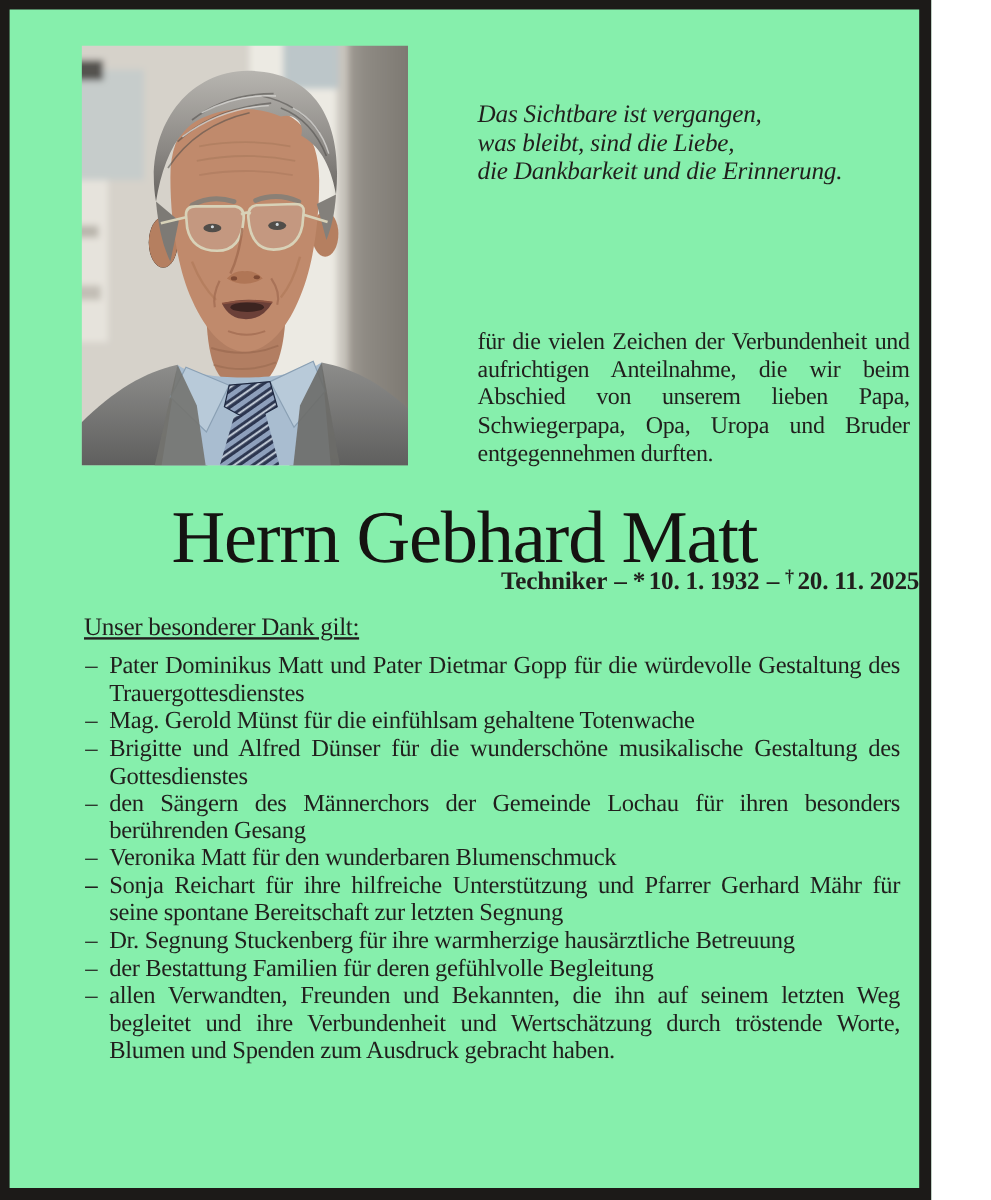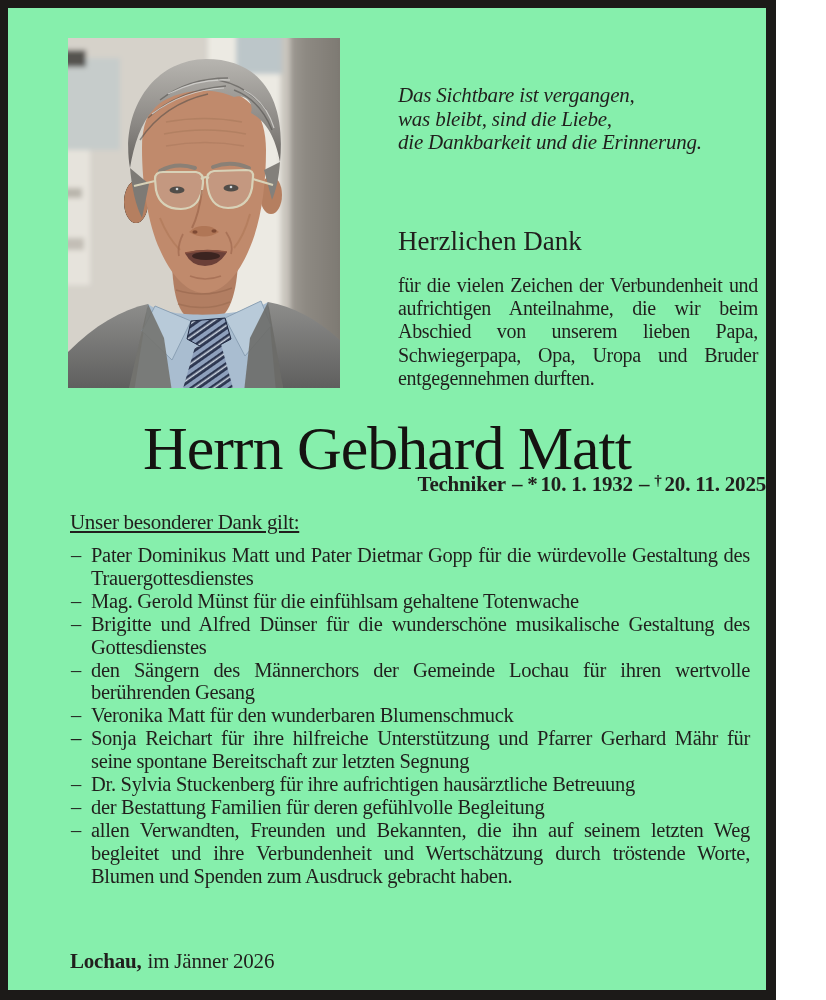--- a/index.html
+++ b/index.html
@@ -166,38 +166,36 @@
       <path d="M117,215 Q137,211 159,214" stroke="#8a5240" stroke-width="1.4" fill="none"></path>
 
       <path d="M122,238 Q137,244 153,238" stroke="#a06a50" stroke-width="1.6" fill="none" opacity="0.7"></path>
     </svg>
   </div>
 
   <div class="quote">Das Sichtbare ist vergangen,
 was bleibt, sind die Liebe,
 die Dankbarkeit und die Erinnerung.</div>
 
-  <div class="dank-title">Herzlichen Dank</div>
   <div class="dank-text">für die vielen Zeichen der Verbunden­heit und aufrichtigen Anteilnahme, die wir beim Abschied von unserem lieben Papa, Schwiegerpapa, Opa, Uropa und Bruder entgegennehmen durften.</div>
 
   <div class="name">Herrn Gebhard Matt</div>
   <div class="subtitle"><span>Techniker</span><span class="sep">–</span><span class="sym-star">*</span><span>10. 1. 1932</span><span class="sep">–</span><span class="sym-dagger">†</span><span>20. 11. 2025</span></div>
 
   <div class="main">
     <div class="intro">Unser besonderer Dank gilt:</div>
     <ul class="thanks-list" id="thanks-list">
         <li><span class="marker">–</span><span>Pater Dominikus Matt und Pater Dietmar Gopp für die würdevolle Gestal­tung des Trauergottesdienstes</span></li>
         <li><span class="marker">–</span><span>Mag. Gerold Münst für die einfühlsam gehaltene Totenwache</span></li>
         <li><span class="marker">–</span><span>Brigitte und Alfred Dünser für die wunderschöne musikalische Gestaltung des Gottesdienstes</span></li>
-        <li><span class="marker">–</span><span>den Sängern des Männerchors der Gemeinde Lochau für ihren wertvolle berührenden Gesang</span></li>
+        <li><span class="marker">–</span><span>den Sängern des Männerchors der Gemeinde Lochau für ihren besonders berührenden Gesang</span></li>
         <li><span class="marker">–</span><span>Veronika Matt für den wunderbaren Blumenschmuck</span></li>
         <li><span class="marker">–</span></li>
         <li><span class="marker">–</span><span>Sonja Reichart für ihre hilfreiche Unterstützung und Pfarrer Gerhard Mähr für seine spontane Bereitschaft zur letzten Segnung</span></li>
-        <li><span class="marker">–</span><span>Dr. Sylvia Stuckenberg für ihre aufrichtigen hausärztliche Betreuung</span></li>
+        <li><span class="marker">–</span><span>Dr. Segnung Stuckenberg für ihre warmherzige hausärztliche Betreuung</span></li>
         <li><span class="marker">–</span><span>der Bestattung Familien für deren gefühlvolle Begleitung</span></li>
         <li><span class="marker">–</span><span>allen Verwandten, Freunden und Bekannten, die ihn auf seinem letzten Weg begleitet und ihre Verbundenheit und Wertschätzung durch tröstende Worte, Blumen und Spenden zum Ausdruck gebracht haben.</span></li>
       </ul>
   </div>
 
 
-  <div class="dateline"><span class="city">Lochau,</span><span>im Jänner 2026</span></div>
 
 </div>
 
 </body></html>

